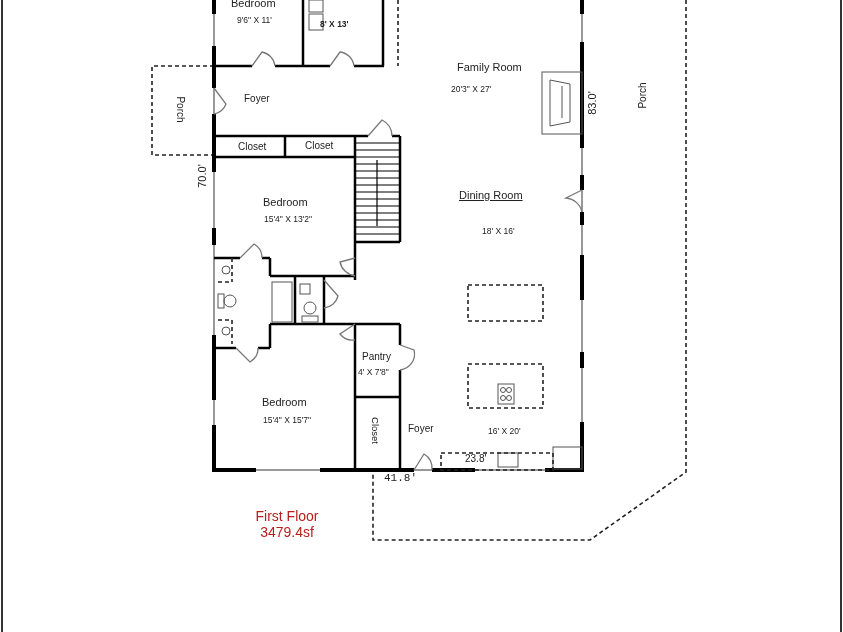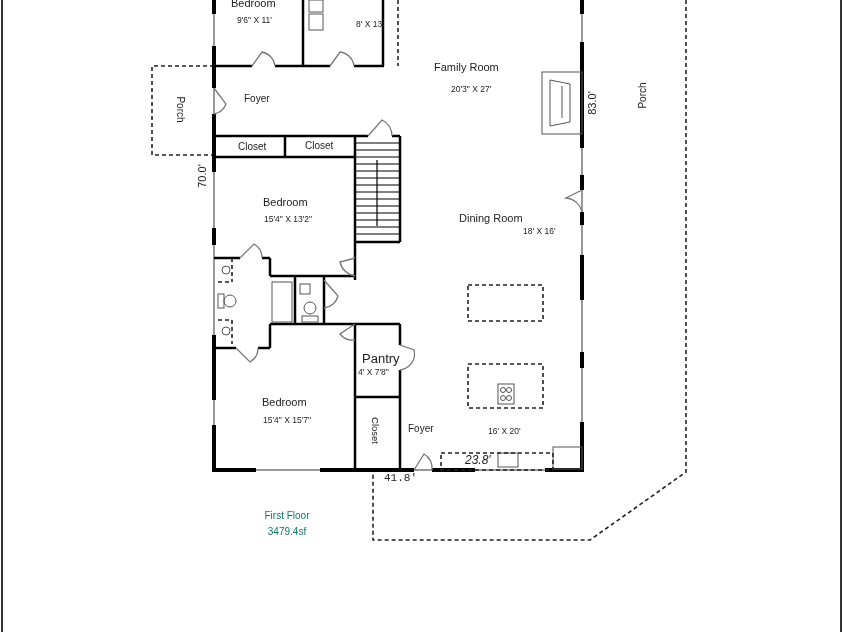--- a/index.html
+++ b/index.html
@@ -4,21 +4,21 @@
   <style>
     html, body { margin: 0; padding: 0; background: #ffffff; }
     body { width: 843px; height: 632px; position: relative; overflow: hidden; font-family: "Liberation Sans", sans-serif; }
     #plan { position: absolute; left: 0; top: 0; width: 843px; height: 632px; }
     .frame { position: absolute; top: 0; bottom: 0; width: 2px; background: #333; }
     .lbl { position: absolute; color: #222; white-space: nowrap; font-family: "Liberation Sans", sans-serif; }
     .room { font-size: 11px; }
     .dim { font-size: 8.5px; }
     .ext { font-size: 11px; }
     .rot { transform-origin: center center; }
-    .title { position: absolute; left: 222px; top: 508px; width: 130px; text-align: center; font-size: 10px; line-height: 16px; color: #0f766e; }
+    .title { position: absolute; left: 222px; top: 508px; width: 130px; text-align: center; font-size: 14px; line-height: 16px; color: #b91c1c; }
   </style>
 </head>
 <body>
 
 <div class="frame" style="left:1px;"></div>
 <div class="frame" style="left:840px;"></div>
 
 <svg id="plan" viewBox="0 0 843 632" xmlns="http://www.w3.org/2000/svg">
   <g fill="none" stroke-linecap="butt">
 
@@ -152,49 +152,49 @@
       <line x1="232" y1="258" x2="232" y2="282"></line>
       <line x1="218" y1="282" x2="232" y2="282"></line>
       <line x1="232" y1="320" x2="232" y2="344"></line>
       <line x1="218" y1="320" x2="232" y2="320"></line>
     </g>
   </g>
 </svg>
 
 <div class="lbl room" style="left:231px; top:-3px;">Bedroom</div>
 <div class="lbl dim" style="left:237px; top:15px;">9'6" X 11'</div>
-<div class="lbl dim" style="left:356px; top:19px;">8' X 13'</div>
-
-<div class="lbl room" style="left:434px; top:61px;">Family Room</div>
+<div class="lbl dim" style="left:320px; top:19px;font-weight:bold;">8' X 13'</div>
+
+<div class="lbl room" style="left:457px; top:61px;">Family Room</div>
 <div class="lbl dim" style="left:451px; top:84px;">20'3" X 27'</div>
 
 <div class="lbl room" style="left:244px; top:93px; font-size:10px;">Foyer</div>
 <div class="lbl room" style="left:238px; top:141px; font-size:10px;">Closet</div>
 <div class="lbl room" style="left:305px; top:140px; font-size:10px;">Closet</div>
 
 <div class="lbl room" style="left:263px; top:196px;">Bedroom</div>
 <div class="lbl dim" style="left:264px; top:214px;">15'4" X 13'2"</div>
 
-<div class="lbl room" style="left:459px; top:212px;">Dining Room</div>
-<div class="lbl dim" style="left:482px; top:226px;margin-left:41px;">18' X 16'</div>
-
-<div class="lbl room" style="left:362px; top:351px; font-size:13px;">Pantry</div>
+<div class="lbl room" style="left:459px; top:189px;text-decoration:underline;">Dining Room</div>
+<div class="lbl dim" style="left:482px; top:226px;">18' X 16'</div>
+
+<div class="lbl room" style="left:362px; top:351px; font-size:10px;">Pantry</div>
 <div class="lbl dim" style="left:358px; top:367px;">4' X 7'8"</div>
 
 <div class="lbl room" style="left:262px; top:396px;">Bedroom</div>
 <div class="lbl dim" style="left:263px; top:415px;">15'4" X 15'7"</div>
 
 <div class="lbl room rot" style="left:362px; top:425px; font-size:9.5px; transform:rotate(90deg);">Closet</div>
 <div class="lbl room" style="left:408px; top:423px; font-size:10px;">Foyer</div>
 <div class="lbl dim" style="left:488px; top:426px;">16' X 20'</div>
 
 <div class="lbl room rot" style="left:167px; top:104px; font-size:10px; transform:rotate(90deg);">Porch</div>
 <div class="lbl room rot" style="left:629px; top:90px; font-size:10px; transform:rotate(-90deg);">Porch</div>
 
 <div class="lbl ext rot" style="left:190px; top:170px; transform:rotate(-90deg);">70.0'</div>
 <div class="lbl ext rot" style="left:580px; top:97px; transform:rotate(-90deg);">83.0'</div>
 <div class="lbl ext" style="left:384px; top:472px;font-family:Liberation Mono, monospace;">41.8'</div>
-<div class="lbl ext" style="left:465px; top:453px; font-size:12px;font-style:italic;">23.8'</div>
+<div class="lbl ext" style="left:465px; top:453px; font-size:10px;">23.8'</div>
 
 <div class="title">
   <div>First Floor</div>
   <div>3479.4sf</div>
 </div>
 
 </body></html>

